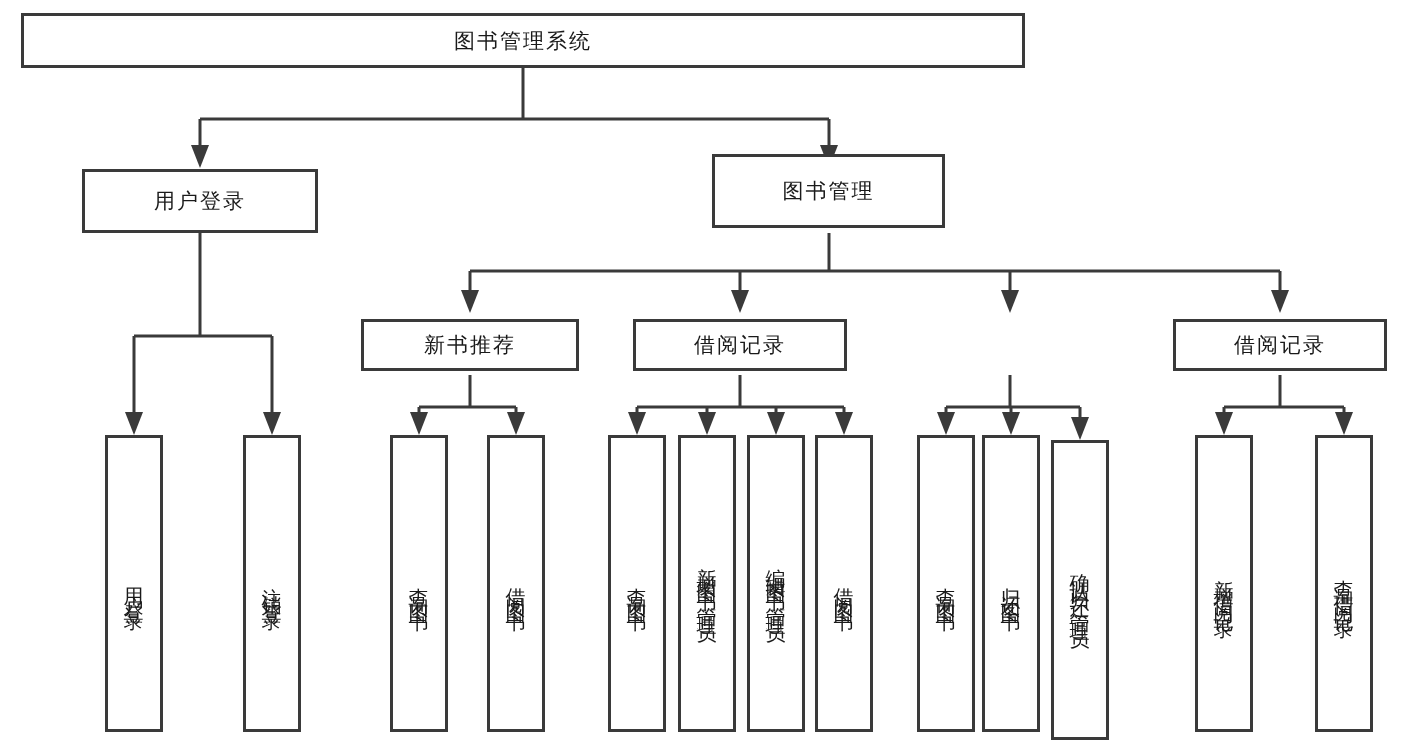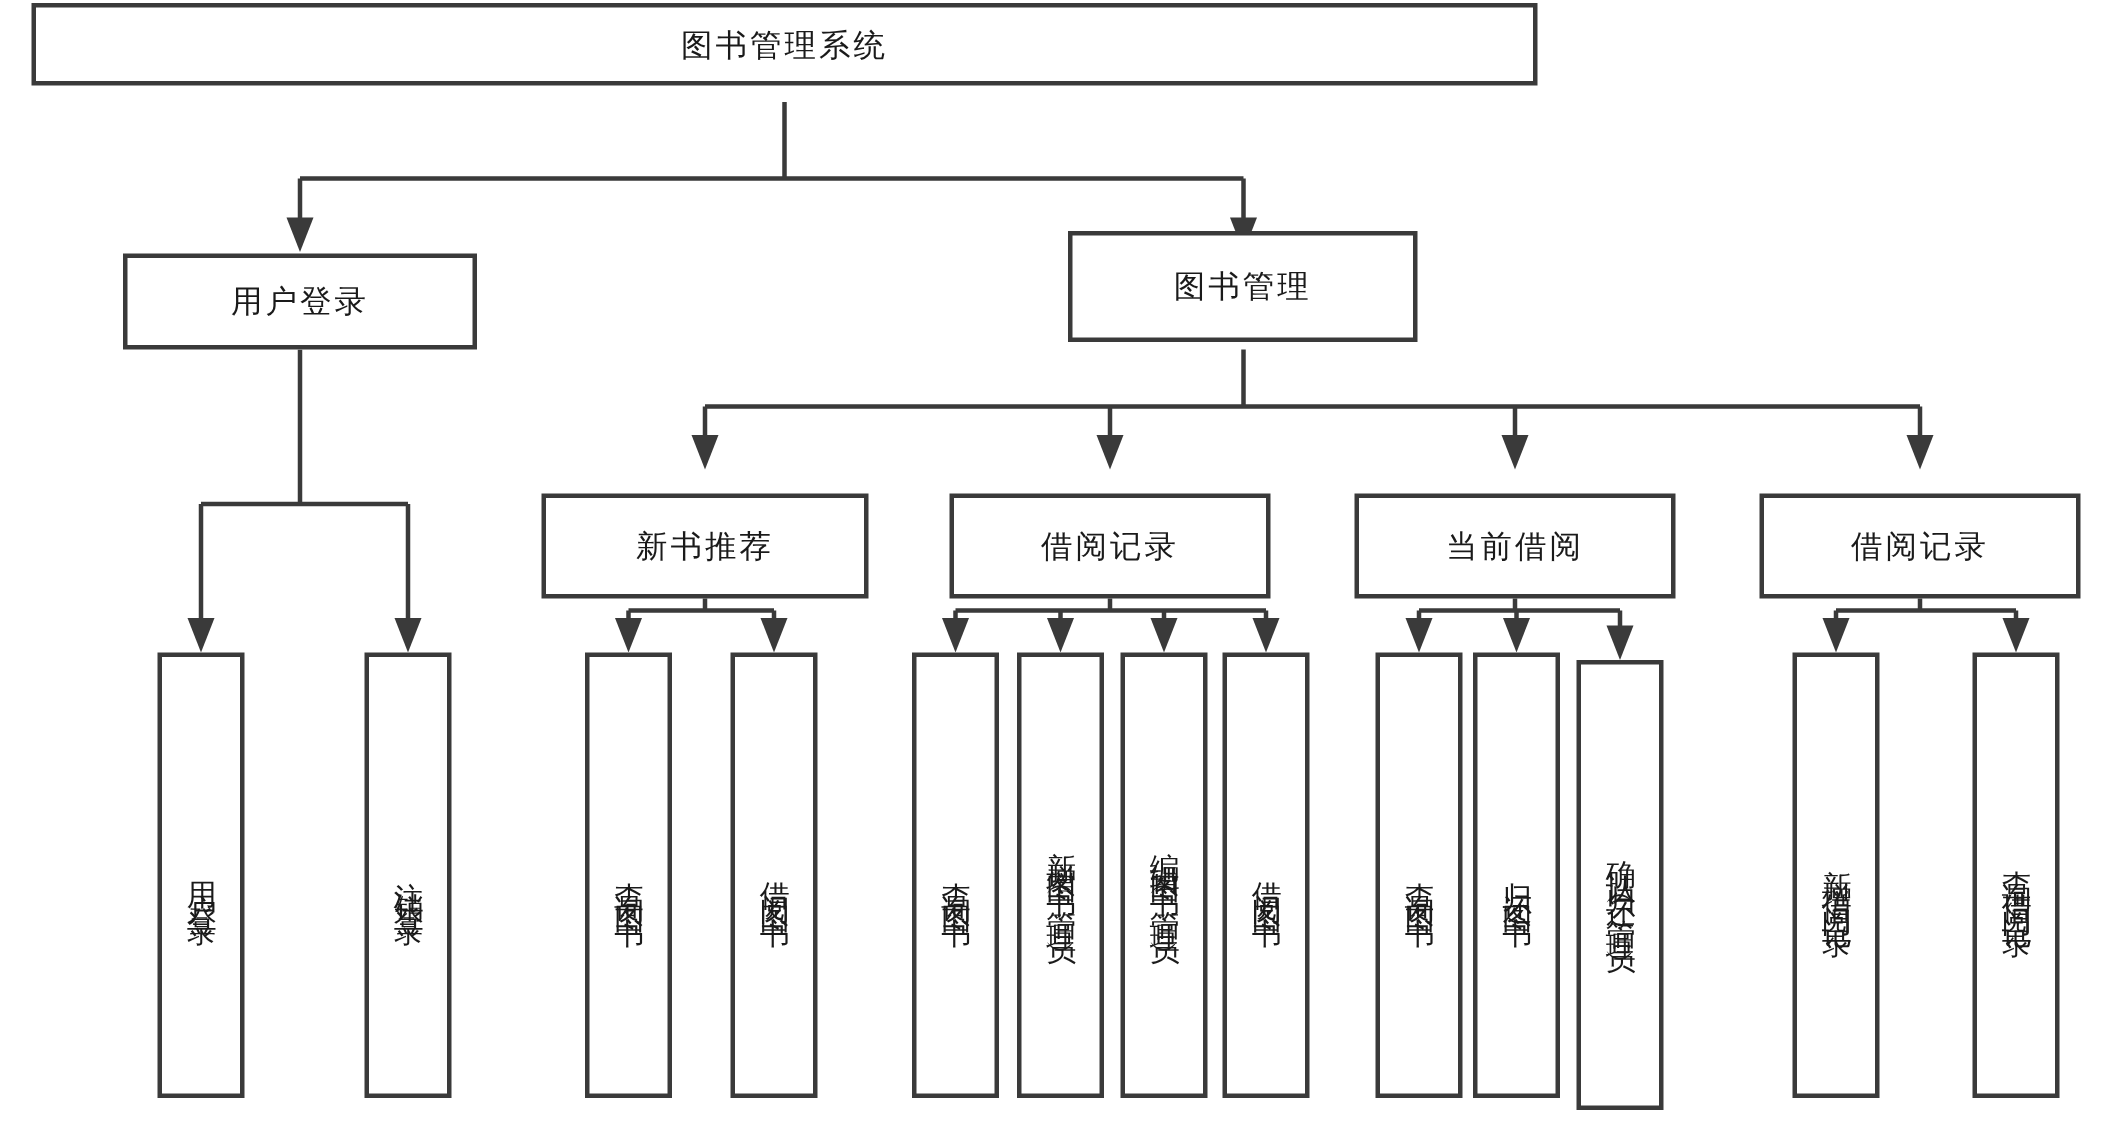--- a/index.html
+++ b/index.html
@@ -33,24 +33,24 @@
     display: flex;
     align-items: center;
     justify-content: center;
   }
   .hlabel {
     font-size: 21px;
     letter-spacing: 2px;
     color: var(--text, #1a1a1a);
     white-space: nowrap;
   }
-  .root-box  { left: 21px;  top: 2px;  width: 1004px; height: 55px; }
+  .root-box  { left: 21px;  top: 13px;  width: 1004px; height: 55px; }
   .l2a       { left: 82px;  top: 169px; width: 236px;  height: 64px; }
   .l2b       { left: 712px; top: 154px; width: 233px;  height: 74px; }
-  .l3        { top: 329px; height: 70px; }
+  .l3        { top: 319px; height: 52px; }
   .l3a { left: 361px;  width: 218px; }
   .l3b { left: 633px;  width: 214px; }
   .l3c { left: 903px;  width: 214px; }
   .l3d { left: 1173px; width: 214px; }
   .leaf {
     top: 435px;
     height: 297px;
     width: 58px;
   }
   .leaf.low { top: 440px; height: 300px; }
@@ -127,23 +127,20 @@
   <div class="box l2b">
     <span class="hlabel">图书管理</span>
   </div>
 
   <div class="box l3 l3a">
     <span class="hlabel">新书推荐</span>
   </div>
   <div class="box l3 l3b">
     <span class="hlabel">借阅记录</span>
   </div>
-  <div class="box l3 l3c">
-    <span class="hlabel">当前借阅</span>
-  </div>
   <div class="box l3 l3d">
     <span class="hlabel">借阅记录</span>
   </div>
 
   <div class="box leaf" style="left:105px">
     <span class="vlabel">用户登录</span>
   </div>
   <div class="box leaf" style="left:243px">
     <span class="vlabel">注销登录</span>
   </div>

